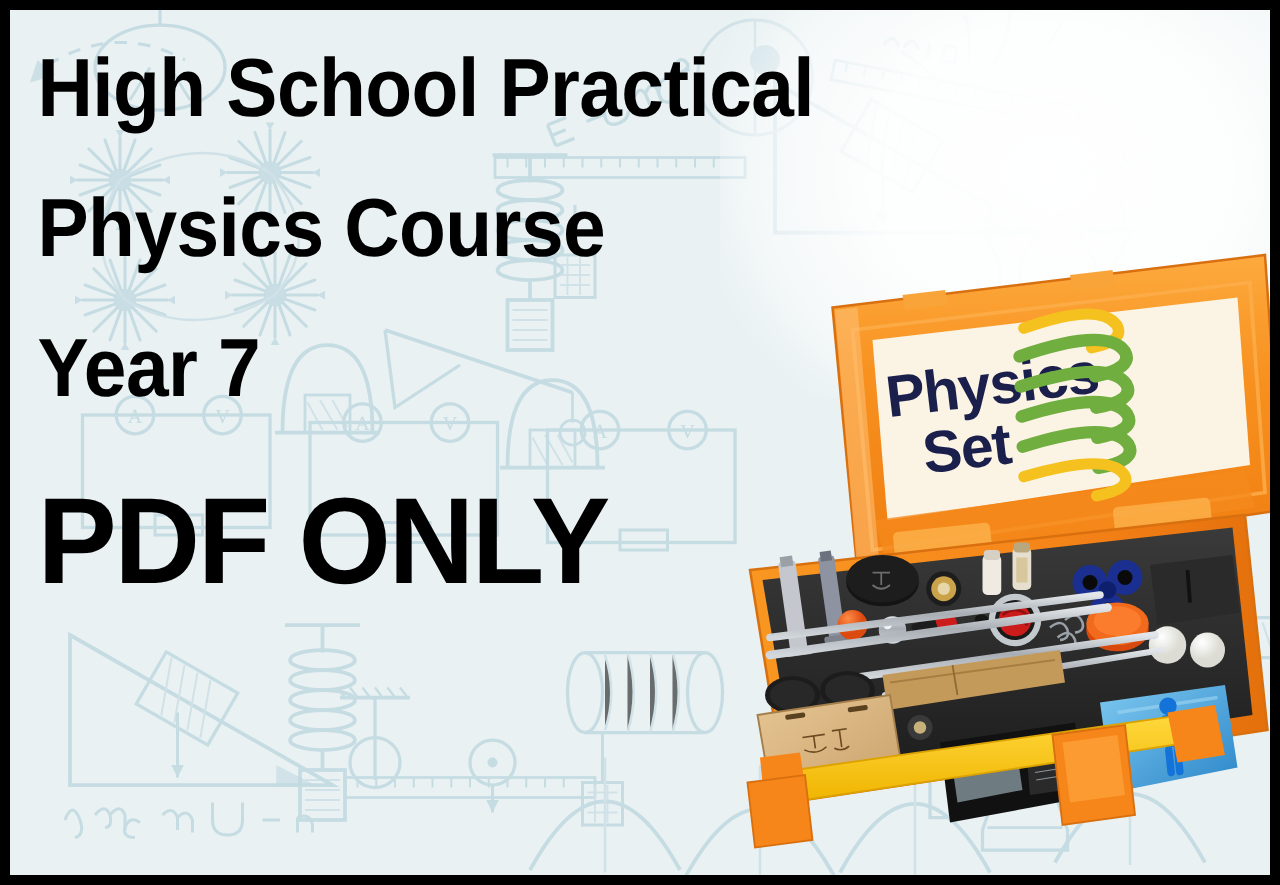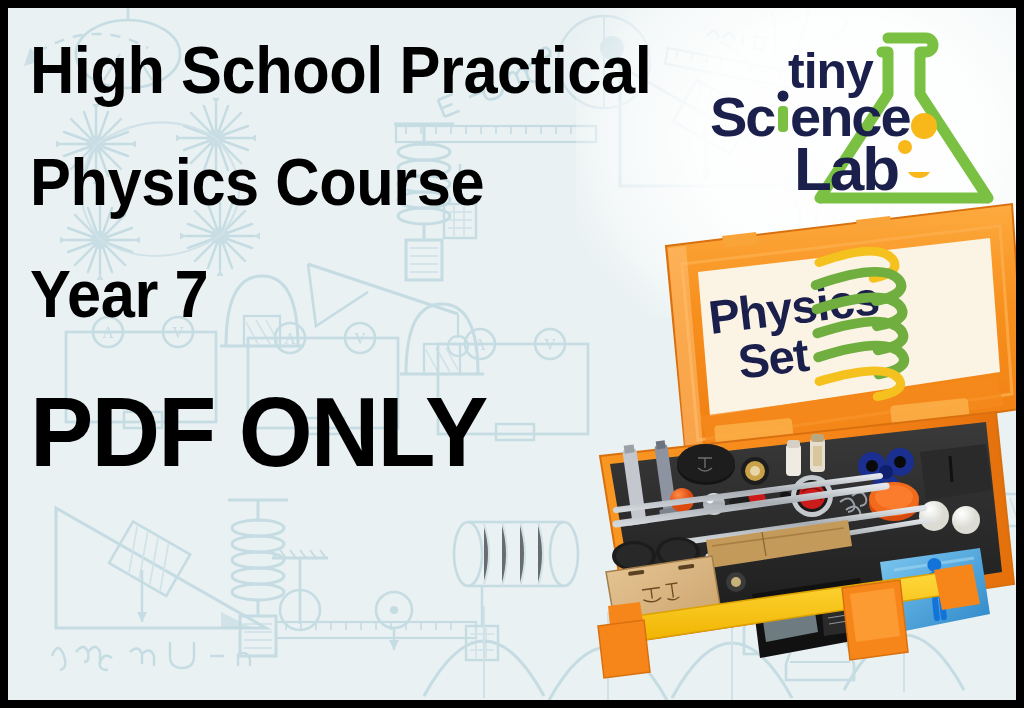--- a/index.html
+++ b/index.html
@@ -573,43 +573,20 @@
 
           <path d="M4 436 L50 430 L56 482 L10 488 Z" fill="#f7861a"></path>
           <path d="M4 436 L50 430 L56 482 L10 488 Z" fill="none" stroke="#d9700f" stroke-width="1.5"></path>
           <path d="M248 398 L306 390 L314 462 L256 470 Z" fill="#f7861a"></path>
           <path d="M248 398 L306 390 L314 462 L256 470 Z" fill="none" stroke="#d9700f" stroke-width="1.5"></path>
           <path d="M256 404 L300 398 L306 446 L262 452 Z" fill="#fb9b32"></path>
         </g>
       </svg>
     </div>
 
-    <div id="logo">
-      <svg viewBox="0 0 300 190" xmlns="http://www.w3.org/2000/svg">
-
-        <g fill="none" stroke="#7ac143" stroke-width="11" stroke-linecap="round" stroke-linejoin="round">
-          <path d="M186 24 h38 a7 7 0 0 1 0 14 h-6 v42 L286 184"></path>
-          <path d="M180 38 h6 v42 L118 184"></path>
-          <path d="M120 184 h164"></path>
-        </g>
-
-        <circle cx="222" cy="112" r="13" fill="#f9b819"></circle>
-        <circle cx="203" cy="133" r="7" fill="#f9b819"></circle>
-        <path d="M206 158 a13 13 0 0 0 22 0 z" fill="#f9b819"></path>
-
-        <text x="86" y="74" font-size="50" font-weight="700" fill="#1b1f4b" font-family="Liberation Sans, sans-serif" letter-spacing="-1">tiny</text>
-
-        <text x="8" y="122" font-size="56" font-weight="700" fill="#1b1f4b" font-family="Liberation Sans, sans-serif" letter-spacing="-2">Sc</text>
-        <rect x="76" y="92" width="10" height="26" rx="4" fill="#7ac143"></rect>
-        <circle cx="81" cy="82" r="5.5" fill="#1b1f4b"></circle>
-        <text x="88" y="122" font-size="56" font-weight="700" fill="#1b1f4b" font-family="Liberation Sans, sans-serif" letter-spacing="-2">ence</text>
-
-        <text x="92" y="176" font-size="62" font-weight="700" fill="#1b1f4b" font-family="Liberation Sans, sans-serif" letter-spacing="-2">Lab</text>
-      </svg>
-    </div>
 
     <div class="headline" id="line1">High School Practical</div>
     <div class="headline" id="line2">Physics Course</div>
     <div class="headline" id="line3">Year 7</div>
     <div class="headline" id="line4">PDF ONLY</div>
 
   </div>
 </div>
 
 </body></html>

